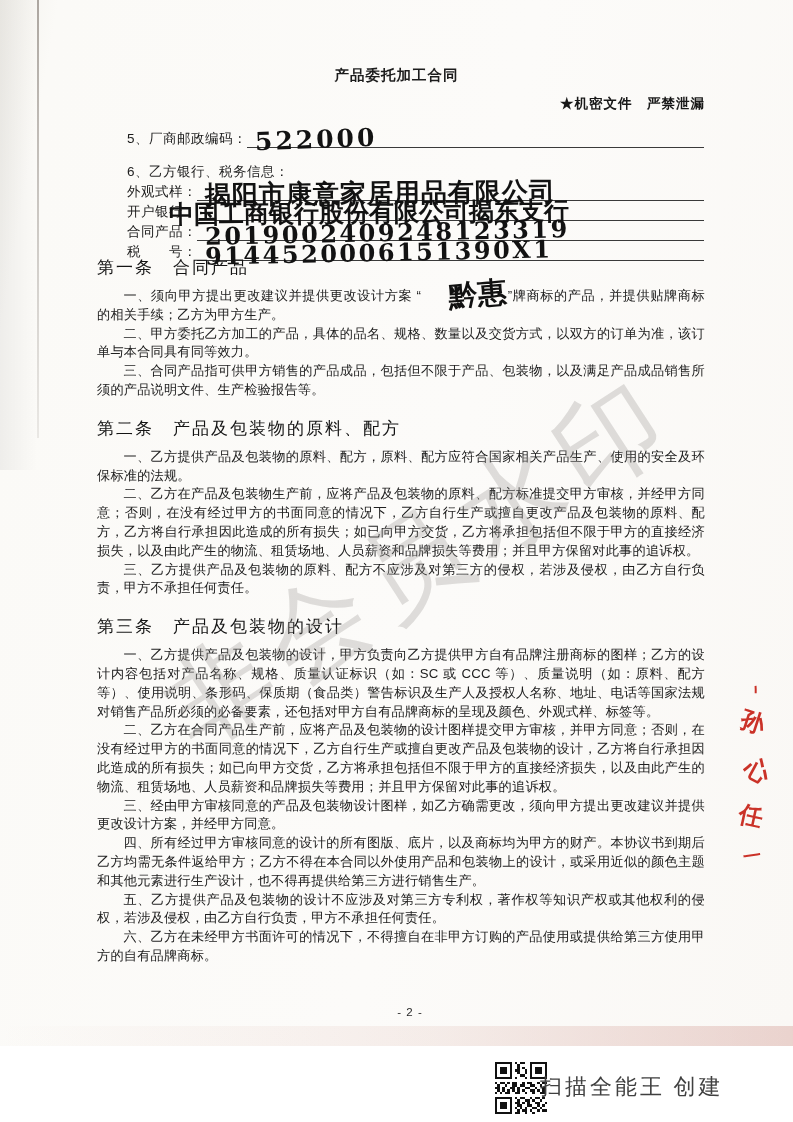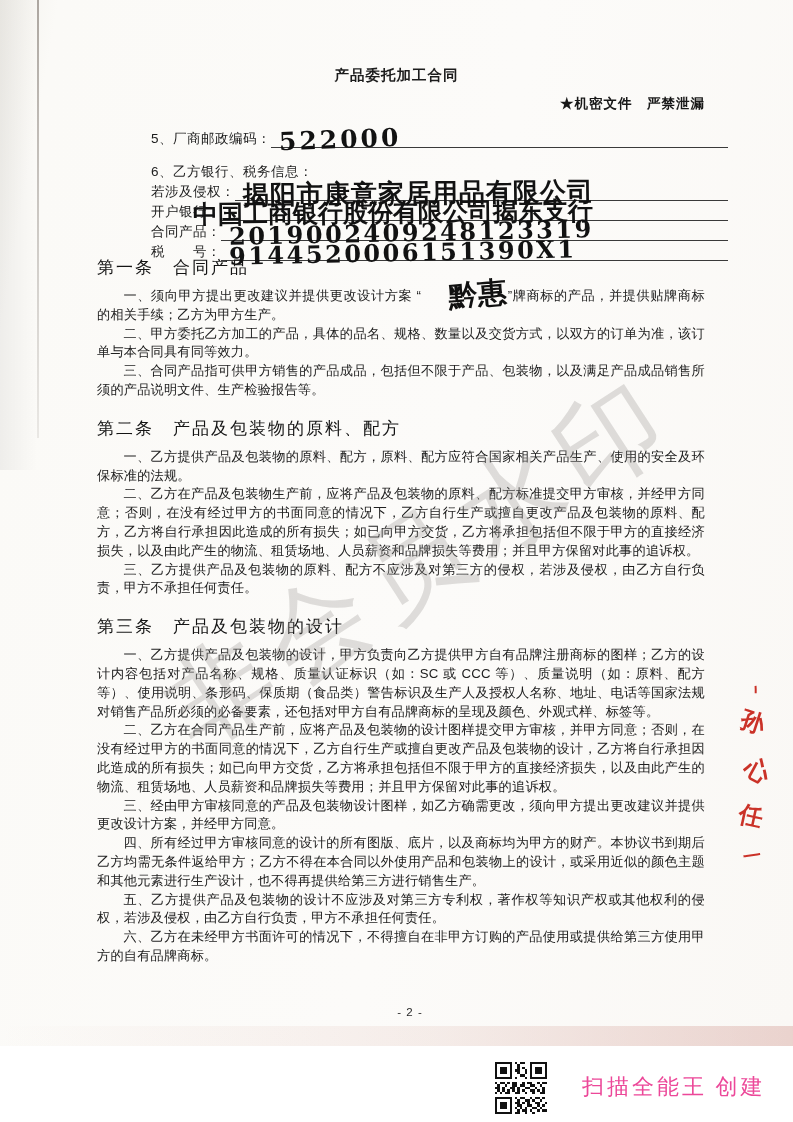--- a/index.html
+++ b/index.html
@@ -14,21 +14,21 @@
          background:linear-gradient(180deg,rgba(110,100,92,0.55),rgba(110,100,92,0.12));}
   .scan-edge-shade{position:absolute;left:0;top:0;width:37px;height:470px;
          background:linear-gradient(90deg,rgba(0,0,0,0.05),rgba(0,0,0,0));}
 
   .doc-title{position:absolute;left:0;top:66px;width:793px;text-align:center;
          font-size:14.5px;font-weight:600;letter-spacing:1px;color:#1c1c1c;}
   .confidential{position:absolute;left:560px;top:95px;font-size:13.5px;font-weight:700;
          letter-spacing:1px;color:#181818;text-align:right;}
 
   
-  .form-block{position:absolute;left:127px;top:128px;width:577px;font-size:13.5px;margin-left:24px;}
+  .form-block{position:absolute;left:127px;top:128px;width:577px;font-size:13.5px;}
   .form-row{display:flex;align-items:flex-end;height:20px;}
   .form-row.gap{margin-bottom:7px;}
   .form-label{flex:none;white-space:pre;letter-spacing:0.5px;color:#1b1b1b;}
   .form-line{flex:1;border-bottom:1.5px solid #3a3a3a;position:relative;height:100%;}
   .hw{position:absolute;left:8px;bottom:-5px;white-space:nowrap;color:#121212;
       font-family:"DejaVu Serif",serif;font-weight:600;line-height:1;}
   .hw-postal{font-size:25px;transform:rotate(-2deg);letter-spacing:3px;}
   .hw-name{font-size:26px;transform:rotate(-0.6deg);letter-spacing:1px;bottom:-6px;}
   .hw-bank{font-size:25px;transform:rotate(-0.6deg);left:-28px;bottom:-5px;}
   .hw-num{font-size:24px;transform:rotate(-1.2deg);letter-spacing:2.5px;}
@@ -55,22 +55,22 @@
   .seal-frags{position:absolute;left:735px;top:680px;width:45px;height:195px;overflow:hidden;z-index:6;}
   .frag{position:absolute;color:#c4170c;font-weight:700;font-family:"DejaVu Serif",serif;opacity:0.88;}
   .frag1{left:12px;top:2px;font-size:16px;transform:rotate(35deg);}
   .frag2{left:6px;top:26px;font-size:24px;transform:rotate(18deg);}
   .frag3{left:10px;top:74px;font-size:25px;transform:rotate(28deg);}
   .frag4{left:4px;top:120px;font-size:24px;transform:rotate(12deg);}
   .frag5{left:8px;top:164px;font-size:18px;transform:rotate(-8deg);}
 
   
   .qr{position:absolute;left:495px;top:1062px;width:52px;height:52px;}
-  .scanner-text{position:absolute;left:582px;top:1072px;font-size:22px;letter-spacing:3px;
-         color:#ec4899;font-family:"Liberation Serif",serif;}
+  .scanner-text{position:absolute;left:540px;top:1072px;font-size:22px;letter-spacing:3px;
+         color:#404040;font-family:"Liberation Serif",serif;}
 </style>
 </head>
 <body>
 
 <div class="canvas">
 
   <div class="paper"></div>
   <div class="scan-edge-shade"></div>
   <div class="scan-edge-line"></div>
   <div class="paper-bottom-edge"></div>
@@ -80,21 +80,21 @@
 
   <div class="form-block">
     <div class="form-row gap">
       <span class="form-label">5、厂商邮政编码：</span>
       <span class="form-line">
         <span class="hw hw-postal">522000</span>
       </span>
     </div>
     <div class="bank-heading">6、乙方银行、税务信息：</div>
     <div class="form-row">
-      <span class="form-label">若涉及侵权：</span>
+      <span class="form-label">外观式样：</span>
       <span class="form-line">
         <span class="hw hw-name">揭阳市康意家居用品有限公司</span>
       </span>
     </div>
     <div class="form-row">
       <span class="form-label">开户银行：</span>
       <span class="form-line">
         <span class="hw hw-bank">中国工商银行股份有限公司揭东支行</span>
       </span>
     </div>

